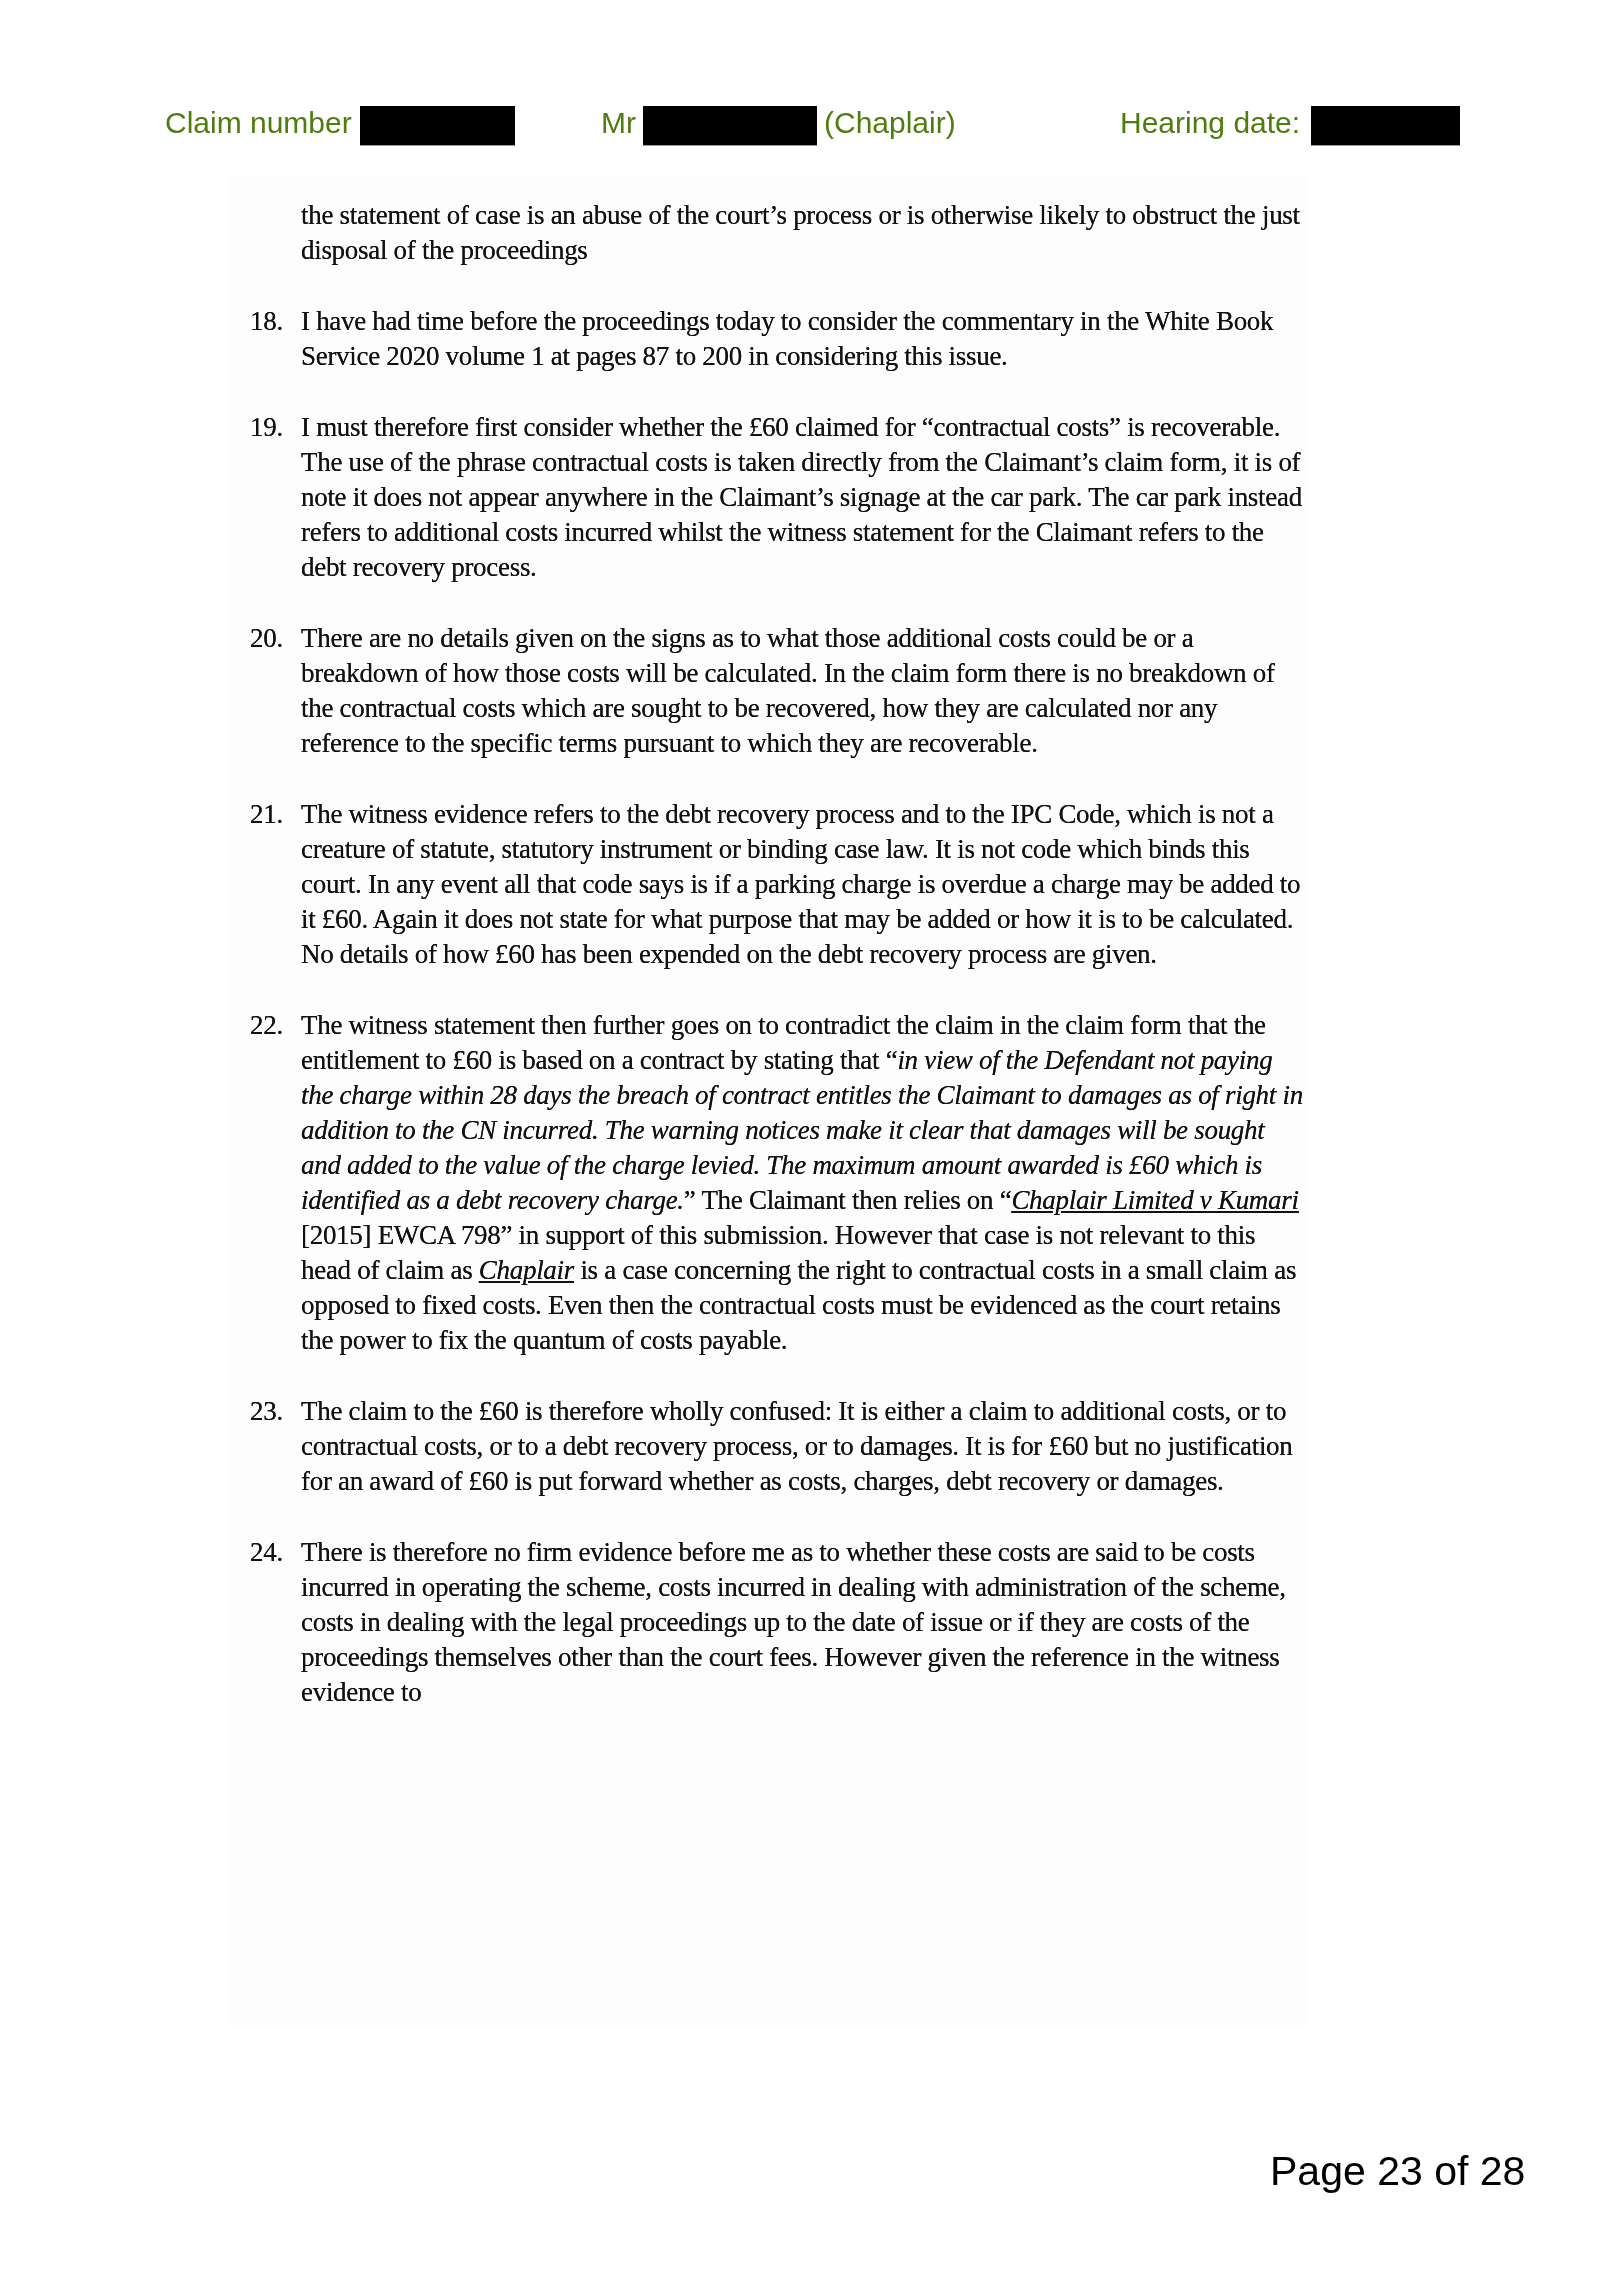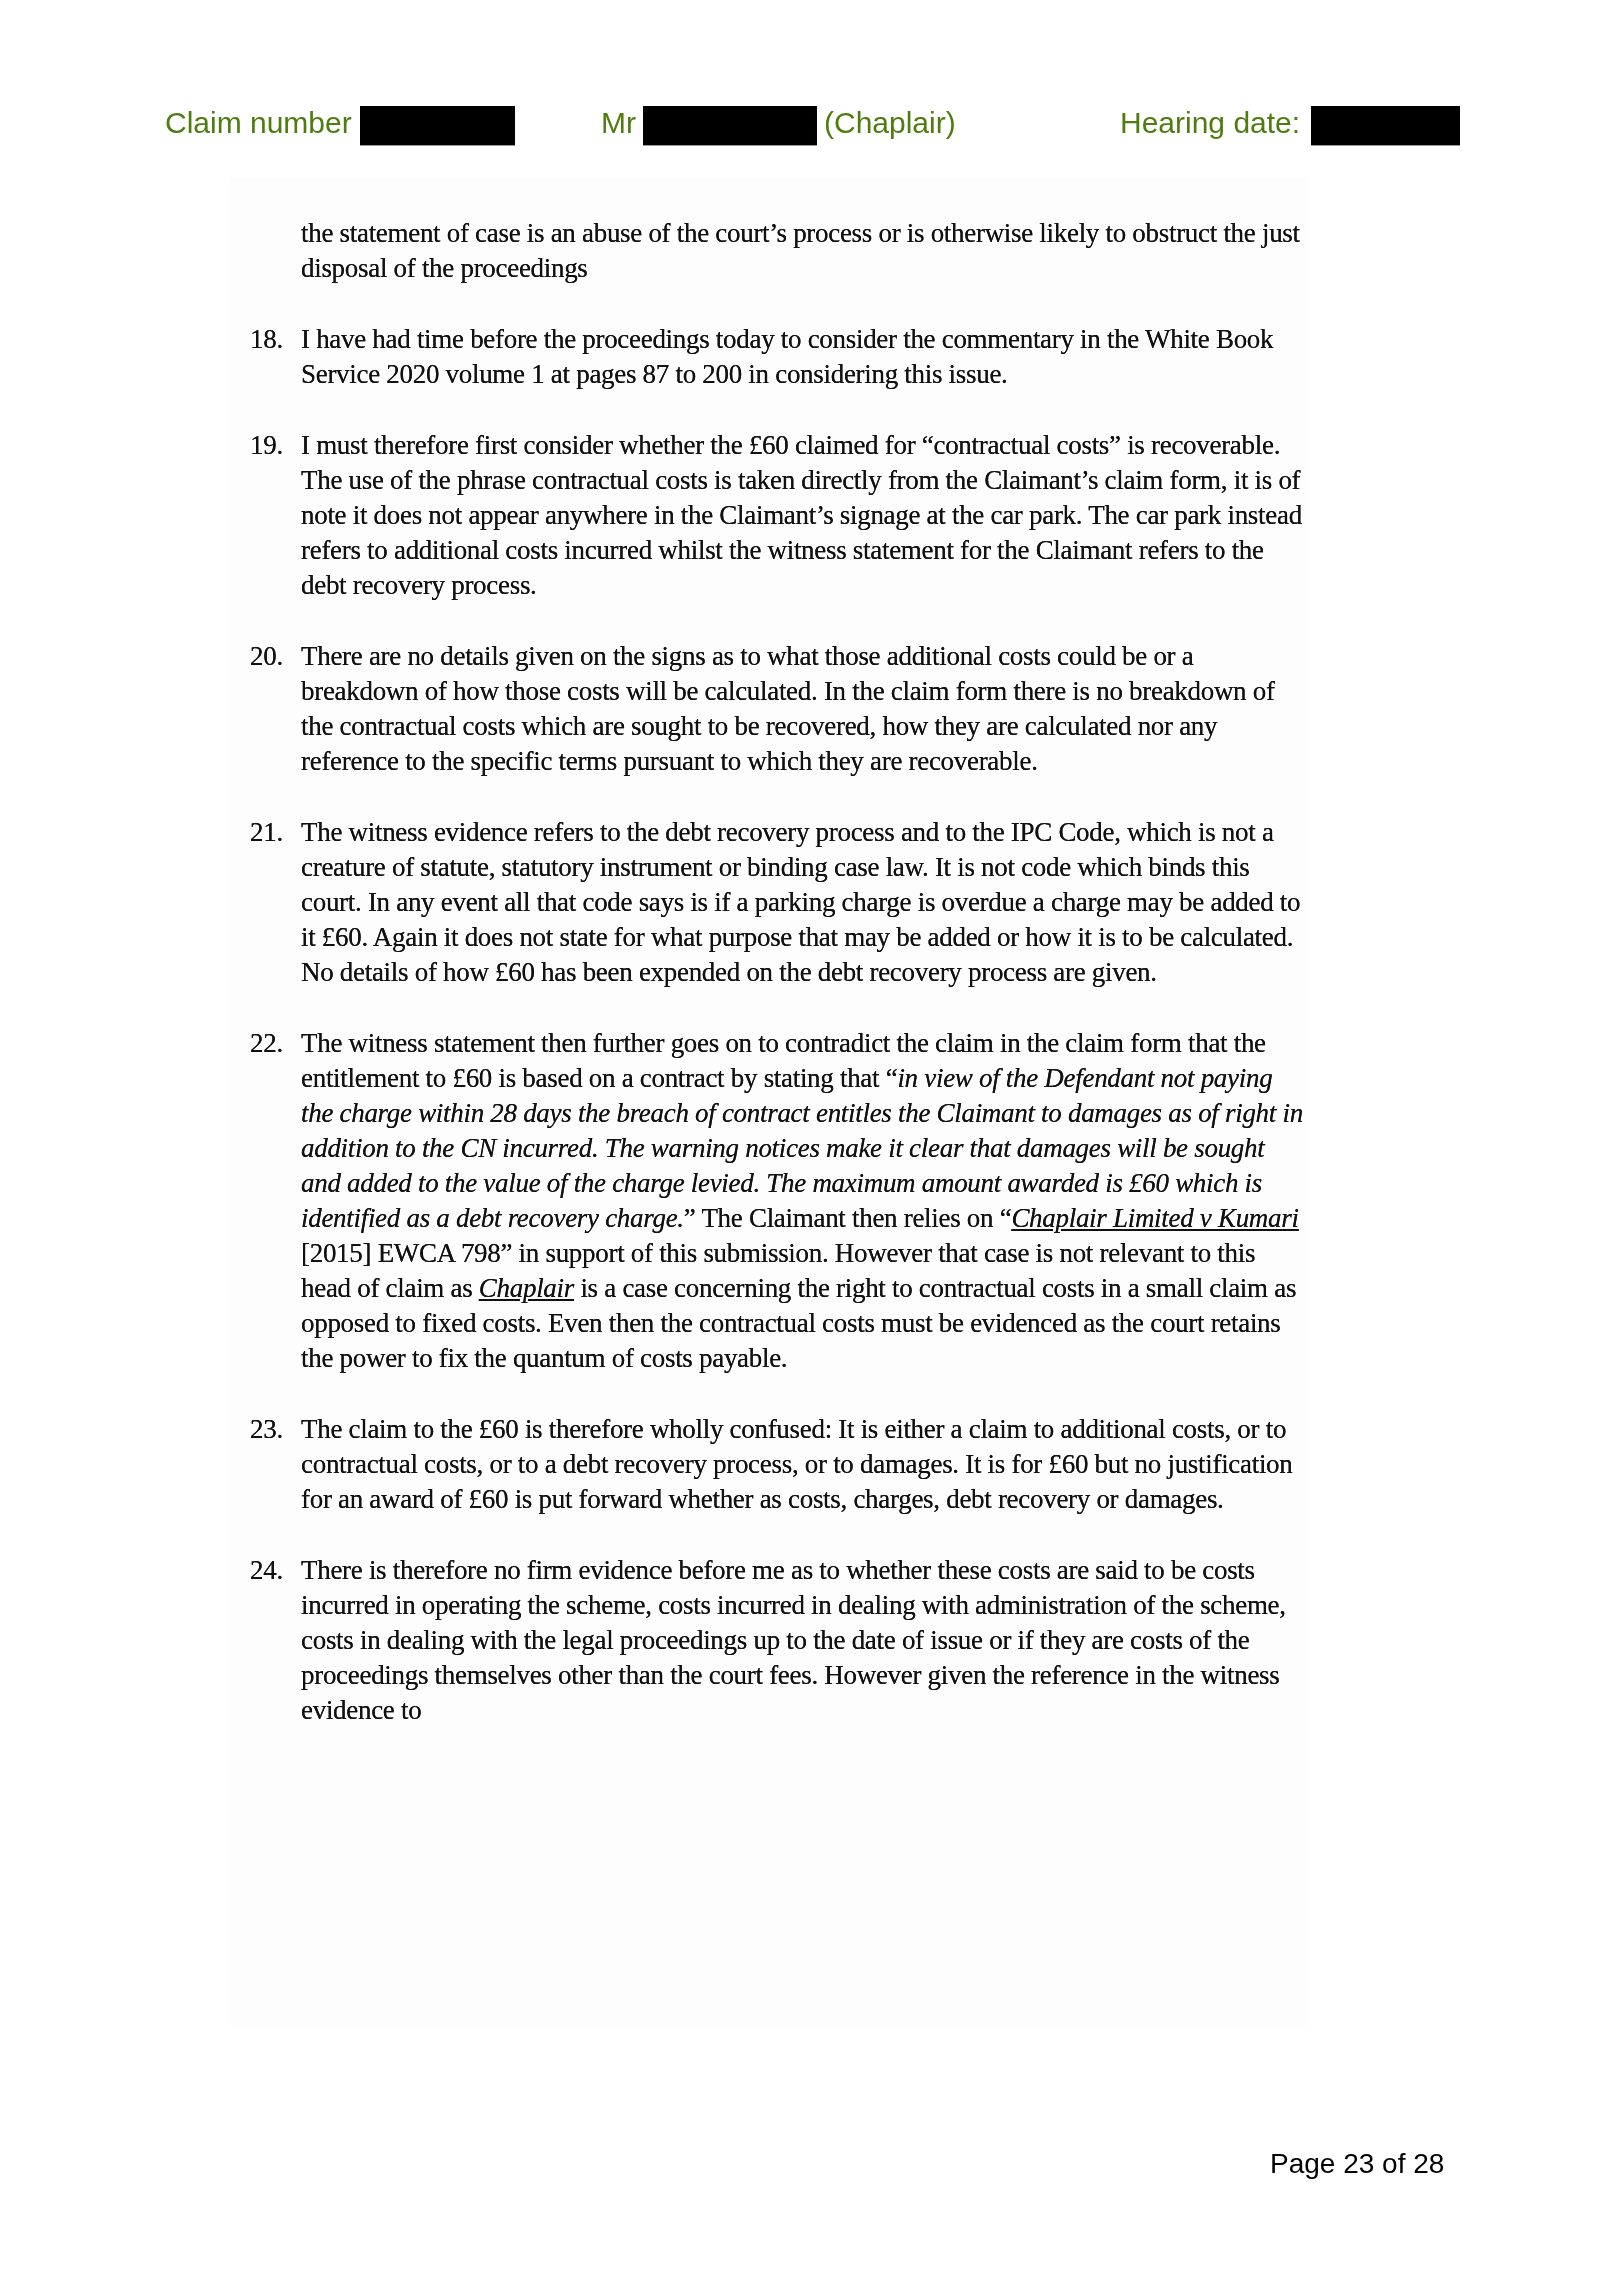--- a/index.html
+++ b/index.html
@@ -8,33 +8,33 @@
     position: absolute; top: 104px; left: 0; width: 1623px; height: 40px;
     font-family: "Liberation Sans", sans-serif; font-size: 30px; color: #4d7c0f;
   }
   .header .item { position: absolute; top: 0; height: 40px; line-height: 37px; white-space: nowrap; }
   .redact { position: absolute; top: 1.5px; height: 39px; background: #000; border-bottom: 1.5px solid #999; }
   .scan {
     position: absolute; left: 229px; top: 177px; width: 1079px; height: 1849px;
     background: #fdfdfd;
   }
   .doc {
-    position: absolute; left: 250px; top: 216px; width: 1056px;
+    position: absolute; left: 250px; top: 198px; width: 1056px;
     font-family: "Liberation Serif", serif; font-size: 27px; line-height: 35px;
     color: #111; letter-spacing: -0.3px;
     text-shadow: 0 0 0.4px #222;
   }
   .para { position: relative; margin: 0 0 36px 0; padding-left: 51px; }
   .para.cont { padding-left: 51px; }
   .num { position: absolute; left: 0; top: 0; }
   .it { font-style: italic; }
   .u { text-decoration: underline; }
   .footer {
     position: absolute; left: 1270px; top: 2148px;
-    font-family: "Liberation Sans", sans-serif; font-size: 28px; color: #000; white-space: nowrap;
+    font-family: "Liberation Sans", sans-serif; font-size: 41px; color: #000; white-space: nowrap;
   }
 </style>
 </head>
 <body>
 
 <div class="header">
   <span class="item" style="left:165px;">Claim number</span>
   <span class="redact" style="left:360px;width:155px;"></span>
   <span class="item" style="left:601px;">Mr</span>
   <span class="redact" style="left:643px;width:174px;"></span>

